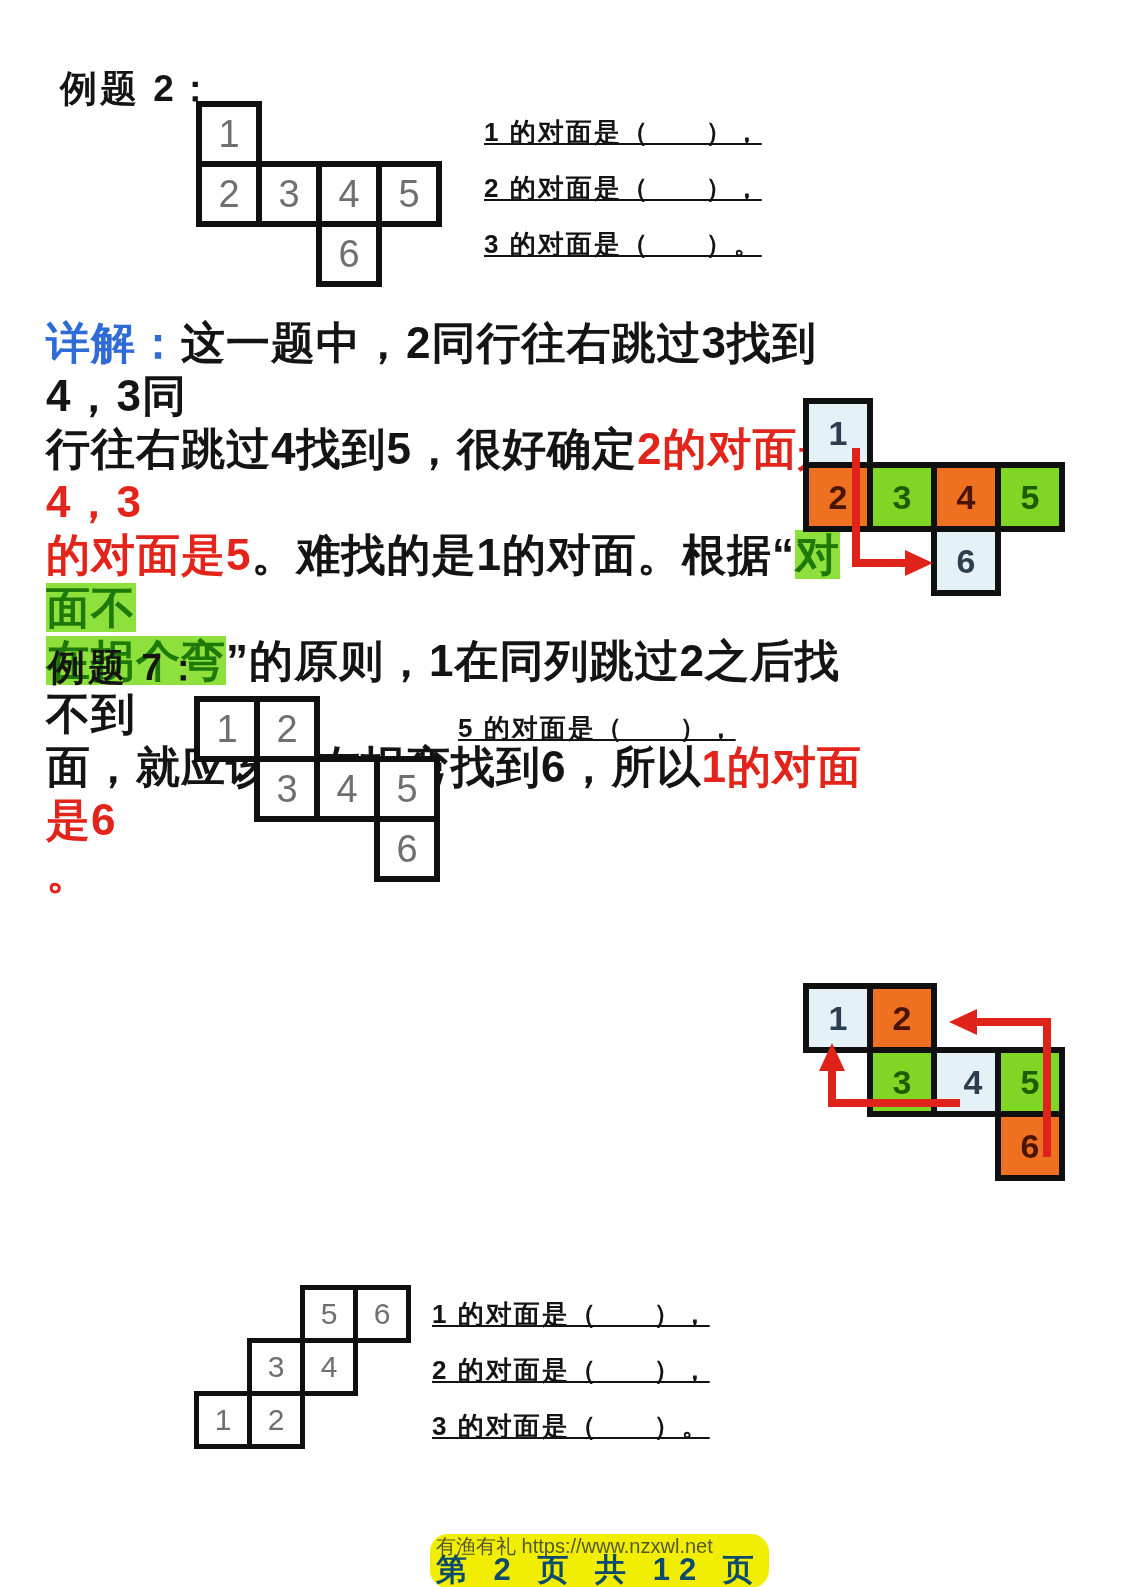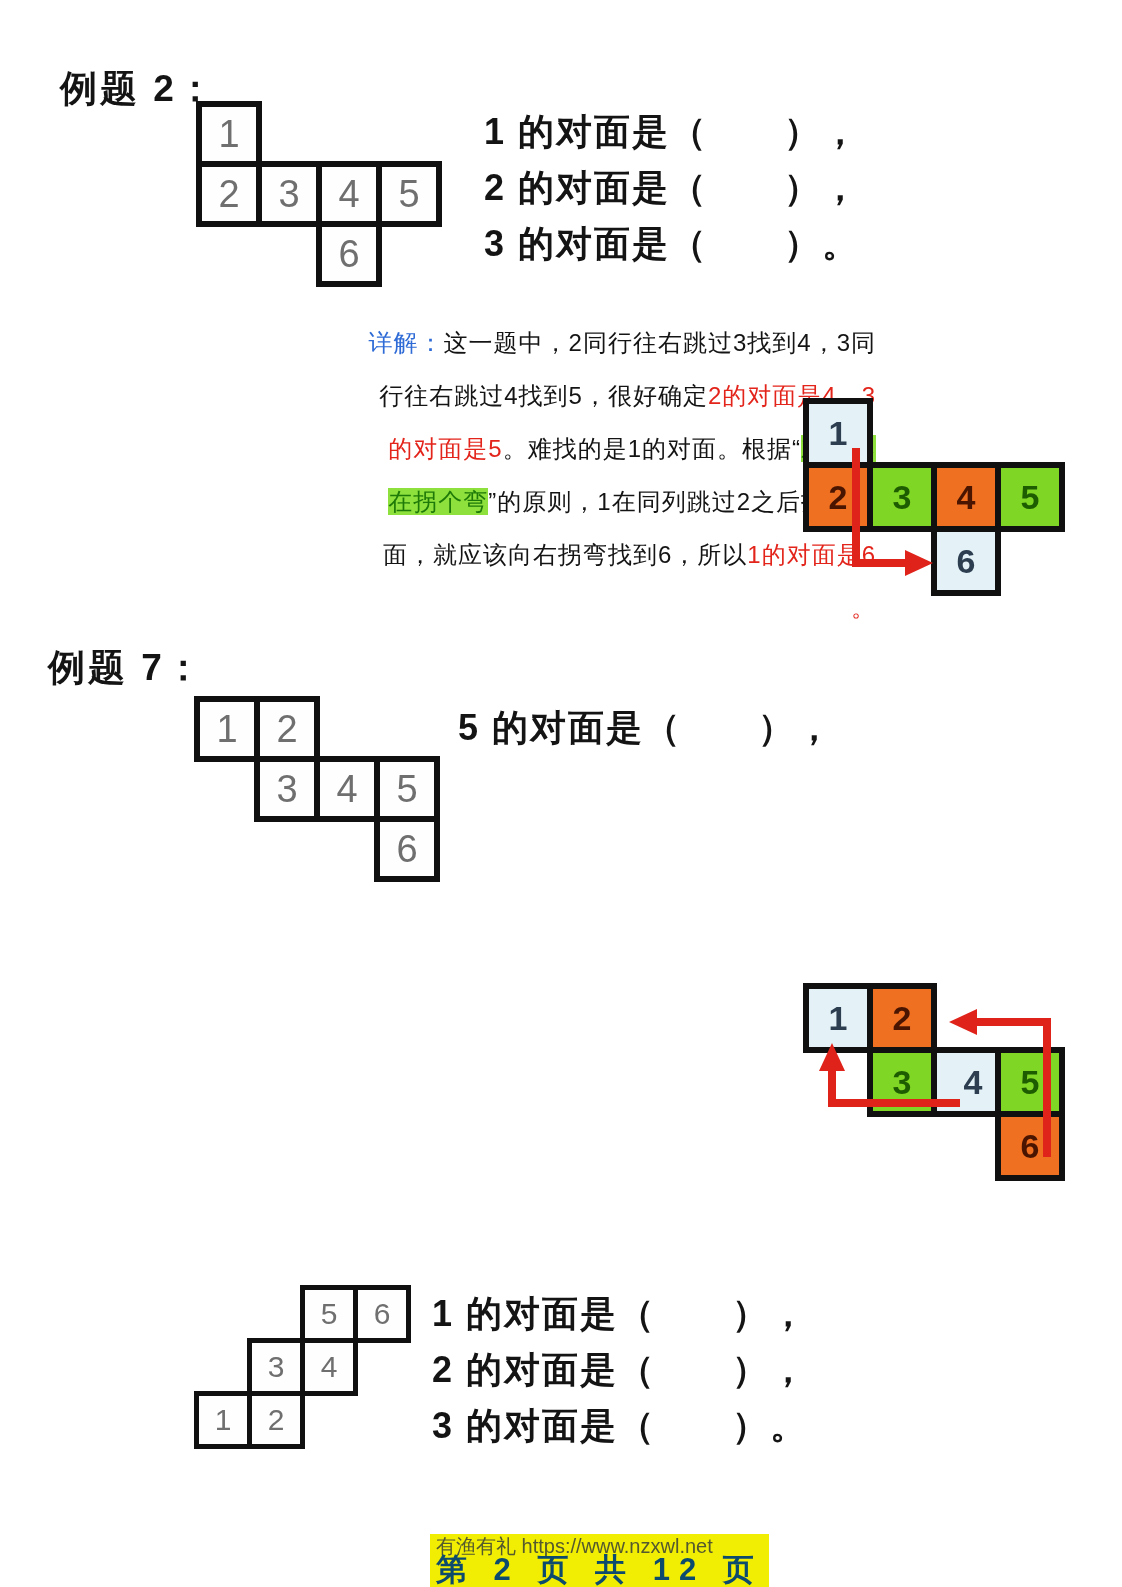--- a/index.html
+++ b/index.html
@@ -6,40 +6,40 @@
   .page{
     position:relative;width:1122px;height:1587px;background:#ffffff;overflow:hidden;
     font-family:"Liberation Sans","DejaVu Sans",sans-serif;color:#141414;
   }
   .heading{
     position:absolute;font-size:37px;font-weight:700;letter-spacing:3px;
     color:#141414;white-space:nowrap;
   }
   .questions{position:absolute;}
   .q-line{
-    font-size:36px;font-weight:700;letter-spacing:2px;line-height:56px;
-    color:#141414;white-space:nowrap;
+    font-size:26px;font-weight:700;letter-spacing:2px;line-height:56px;
+    color:#141414;white-space:nowrap;text-decoration:underline;
   }
   .para{
-    position:absolute;width:830px;font-size:24px;font-weight:400;line-height:53px;
-    letter-spacing:1px;color:#141414;white-space:pre-wrap;text-align:right;
+    position:absolute;width:830px;font-size:44px;font-weight:700;line-height:53px;
+    letter-spacing:1px;color:#141414;white-space:pre-wrap;
   }
   .seg-blue{color:#2e6bd6;}
   .seg-red{color:#e3241b;}
   .seg-hl{color:#1e7a08;background:#8ee03c;}
   .net{position:absolute;}
   .net-cell{
     position:absolute;box-sizing:border-box;border-style:solid;border-color:#101010;
     display:flex;align-items:center;justify-content:center;background:#fefefe;
   }
   .net-plain .net-cell{color:#6f6f6f;font-weight:400;}
   .net-colored .net-cell{font-weight:700;}
   .arrow-svg{position:absolute;pointer-events:none;}
   .footer{
-    position:absolute;left:430px;top:1534px;background:#f1ee04;padding:2px 6px 3px 6px;
+    position:absolute;left:430px;top:1534px;background:#f1ee04;padding:2px 6px 3px 6px;border-radius:18px;
   }
   .footer-site{
     font-size:20px;line-height:21px;color:#55592e;white-space:nowrap;
   }
   .footer-page{
     font-size:31px;line-height:31px;font-weight:700;letter-spacing:9px;
     color:#0c4a6e;white-space:nowrap;margin-top:-3px;
   }
 </style>
 </head>

